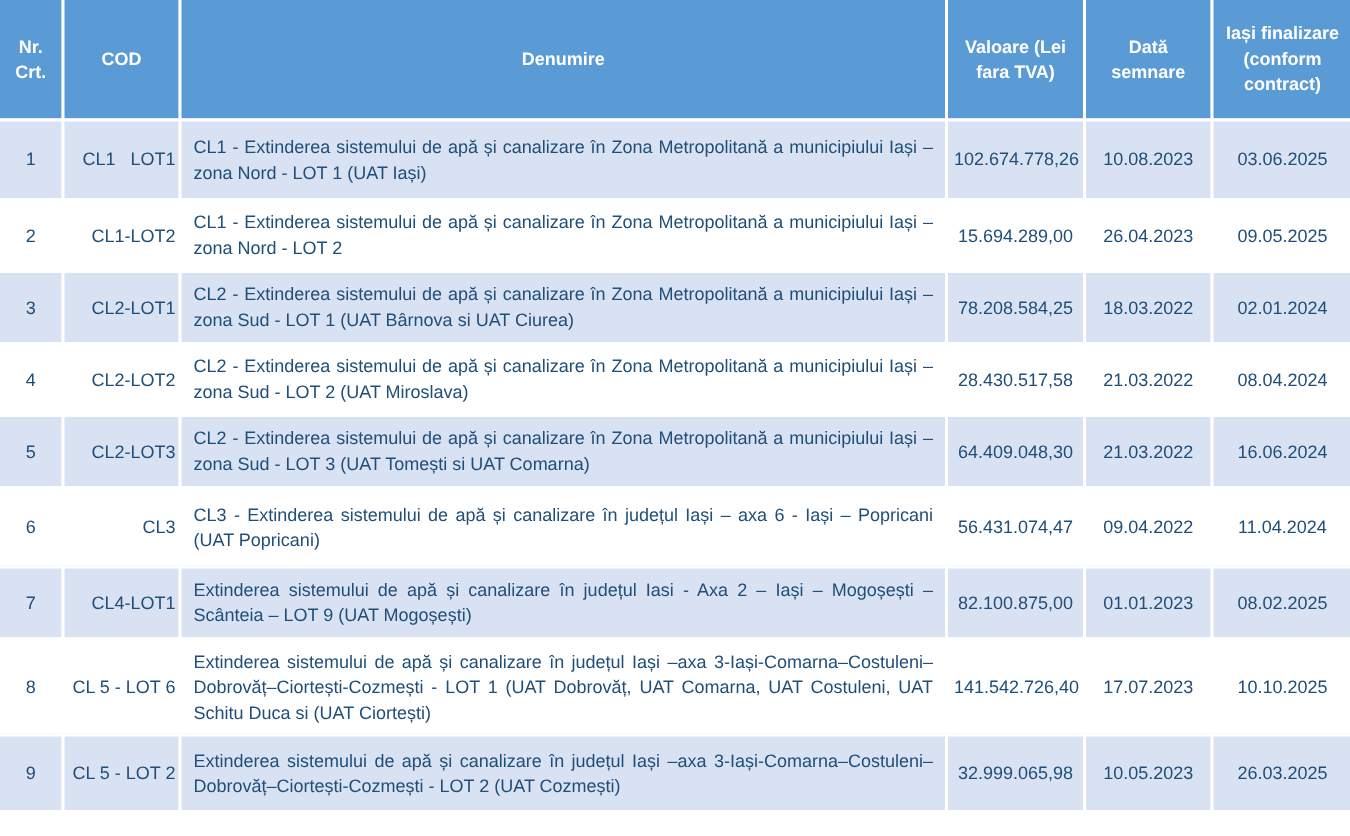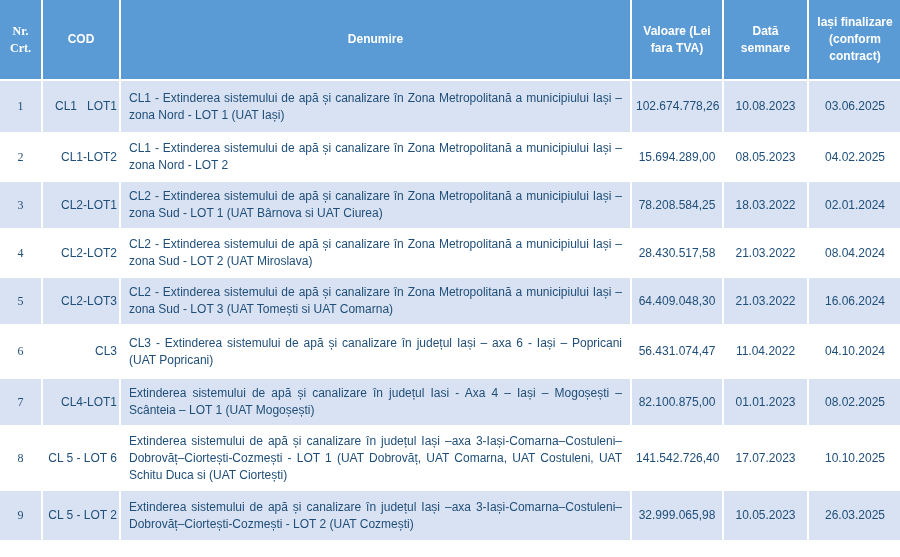--- a/index.html
+++ b/index.html
@@ -32,21 +32,21 @@
   col.c-finalizare { width: 94px; }
 
   th, td {
     vertical-align: middle;
     border-left: 2px solid var(--border);
     color: var(--text);
     font-size: 12px;
     line-height: 17px;
     overflow: hidden;
   }
-  th:first-child, td:first-child { border-left: none; font-family: Liberation Serif, serif; }
+  th:first-child, td:first-child { border-left: none; }
   tbody td { border-top: 2px solid var(--border); }
 
   thead th {
     background: var(--header-bg);
     color: var(--header-text);
     font-weight: bold;
     text-align: center;
     height: 75px;
     padding: 2px 4px;
   }
@@ -98,22 +98,22 @@
         <td class="col-denumire">CL1 - Extinderea sistemului de apă și canalizare în Zona Metropolitană a municipiului Iași – zona Nord - LOT 1  (UAT Iași)</td>
         <td class="col-valoare">102.674.778,26</td>
         <td class="col-semnare">10.08.2023</td>
         <td class="col-finalizare">03.06.2025</td>
       </tr>
       <tr class="plain">
         <td class="col-nr">2</td>
         <td class="col-cod">CL1-LOT2</td>
         <td class="col-denumire">CL1 - Extinderea sistemului de apă și canalizare în Zona Metropolitană a municipiului Iași – zona Nord - LOT 2</td>
         <td class="col-valoare">15.694.289,00</td>
-        <td class="col-semnare">08.05.2023</td>
-        <td class="col-finalizare">04.02.2025</td>
+        <td class="col-semnare">26.04.2023</td>
+        <td class="col-finalizare">09.05.2025</td>
       </tr>
       <tr class="band">
         <td class="col-nr">3</td>
         <td class="col-cod">CL2-LOT1</td>
         <td class="col-denumire">CL2 - Extinderea sistemului de apă și canalizare în Zona Metropolitană a municipiului Iași – zona Sud - LOT 1 (UAT Bârnova si UAT Ciurea)</td>
         <td class="col-valoare">78.208.584,25</td>
         <td class="col-semnare">18.03.2022</td>
         <td class="col-finalizare">02.01.2024</td>
       </tr>
       <tr class="plain">
@@ -130,27 +130,27 @@
         <td class="col-denumire">CL2 - Extinderea sistemului de apă și canalizare în Zona Metropolitană a municipiului Iași – zona Sud - LOT 3 (UAT Tomești si UAT Comarna)</td>
         <td class="col-valoare">64.409.048,30</td>
         <td class="col-semnare">21.03.2022</td>
         <td class="col-finalizare">16.06.2024</td>
       </tr>
       <tr class="plain">
         <td class="col-nr">6</td>
         <td class="col-cod">CL3</td>
         <td class="col-denumire">CL3 - Extinderea sistemului de apă și canalizare în județul Iași – axa 6 - Iași – Popricani (UAT Popricani)</td>
         <td class="col-valoare">56.431.074,47</td>
-        <td class="col-semnare">11.04.2022</td>
-        <td class="col-finalizare">04.10.2024</td>
+        <td class="col-semnare">09.04.2022</td>
+        <td class="col-finalizare">11.04.2024</td>
       </tr>
       <tr class="band">
         <td class="col-nr">7</td>
         <td class="col-cod">CL4-LOT1</td>
-        <td class="col-denumire">Extinderea sistemului de apă și canalizare în județul Iasi - Axa 4 – Iași – Mogoșești – Scânteia – LOT 1 (UAT Mogoșești)</td>
+        <td class="col-denumire">Extinderea sistemului de apă și canalizare în județul Iasi - Axa 2 – Iași – Mogoșești – Scânteia – LOT 9 (UAT Mogoșești)</td>
         <td class="col-valoare">82.100.875,00</td>
         <td class="col-semnare">01.01.2023</td>
         <td class="col-finalizare">08.02.2025</td>
       </tr>
       <tr class="plain">
         <td class="col-nr">8</td>
         <td class="col-cod">CL 5 - LOT 6</td>
         <td class="col-denumire">Extinderea sistemului de apă și canalizare în județul Iași –axa 3-Iași-Comarna–Costuleni–Dobrovăț–Ciortești-Cozmești - LOT 1 (UAT Dobrovăț, UAT Comarna, UAT Costuleni, UAT Schitu Duca si (UAT Ciortești)</td>
         <td class="col-valoare">141.542.726,40</td>
         <td class="col-semnare">17.07.2023</td>

